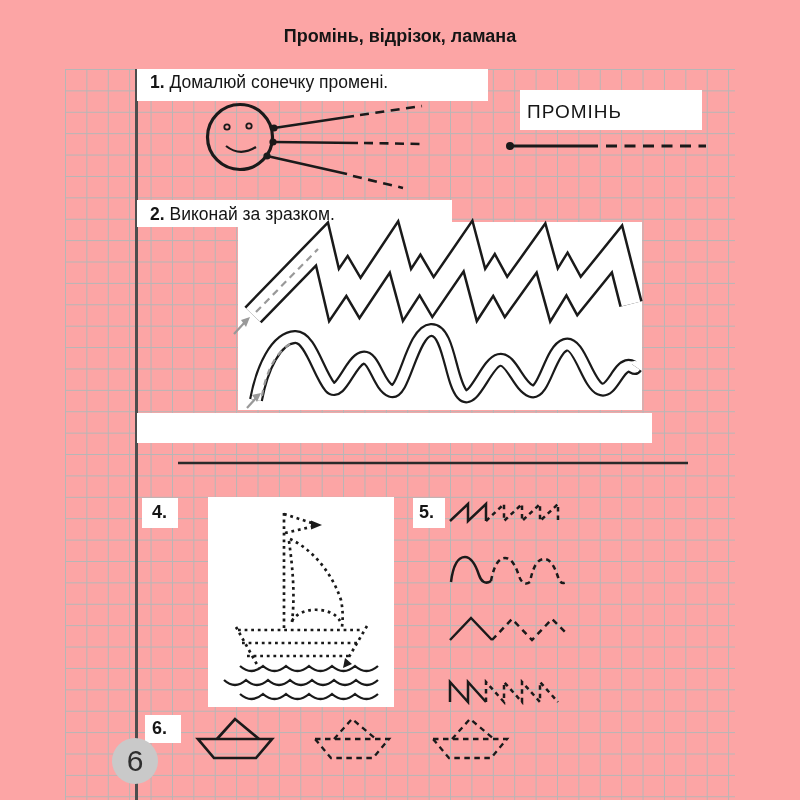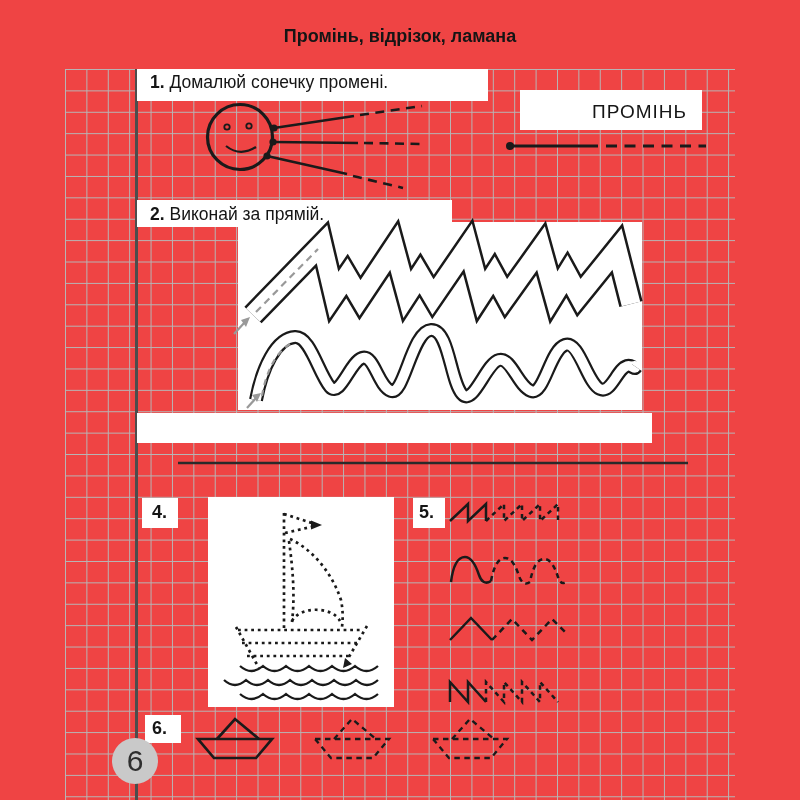--- a/index.html
+++ b/index.html
@@ -1,31 +1,31 @@
 <!DOCTYPE html>
 <html><head>
 <meta charset="utf-8">
 <style>
   html,body{margin:0;padding:0;background:#fff;}
-  #page{position:relative;width:800px;height:800px;background:#ef4444;overflow:hidden;
+  #page{position:relative;width:800px;height:800px;background:#fca5a5;overflow:hidden;
         font-family:"Liberation Sans",sans-serif;color:#151515;}
   
   #grid{position:absolute;left:65px;top:69px;width:670px;height:731px;
         background-image:
           linear-gradient(to right,#b6b6b6 1px,transparent 1px),
           linear-gradient(to bottom,#b6b6b6 1px,transparent 1px);
         background-size:21.4px 21.4px;}
   
   #margin-line{position:absolute;left:135px;top:69px;width:3px;height:731px;background:#4d4d4d;}
   .wb{position:absolute;background:#fff;}           
   .txt{position:absolute;white-space:nowrap;}
   .num{font-weight:700;}
   #title{position:absolute;left:0;top:26px;width:800px;text-align:center;
          font-size:18px;font-weight:700;}
-  #ray-label{position:absolute;left:527px;top:101px;width:160px;text-align:right;
+  #ray-label{position:absolute;left:527px;top:101px;width:160px;text-align:left;
              font-size:19px;letter-spacing:1px;}
   .task{font-size:17.5px;}
   .biglabel{font-size:18px;font-weight:700;}
   #page-badge{position:absolute;left:112px;top:738px;width:46px;height:46px;border-radius:50%;
               background:#c9c9c9;display:flex;align-items:center;justify-content:center;
               font-size:30px;color:#2e2e2e;}
   svg{position:absolute;left:0;top:0;}
 </style>
 </head>
 <body>
@@ -143,21 +143,21 @@
 
   <div class="txt task" style="left:150px;top:72px">
     <span class="num">1.</span>
     <span>Домалюй сонечку промені.</span>
   </div>
 
   <div id="ray-label">ПРОМІНЬ</div>
 
   <div class="txt task" style="left:150px;top:204px">
     <span class="num">2.</span>
-    <span>Виконай за прямій.</span>
+    <span>Виконай за зразком.</span>
   </div>
 
 
   <div class="txt biglabel" style="left:152px;top:502px">4.</div>
   <div class="txt biglabel" style="left:419px;top:502px">5.</div>
   <div class="txt biglabel" style="left:152px;top:718px">6.</div>
 
   <div id="page-badge">
     <span>6</span>
   </div>

